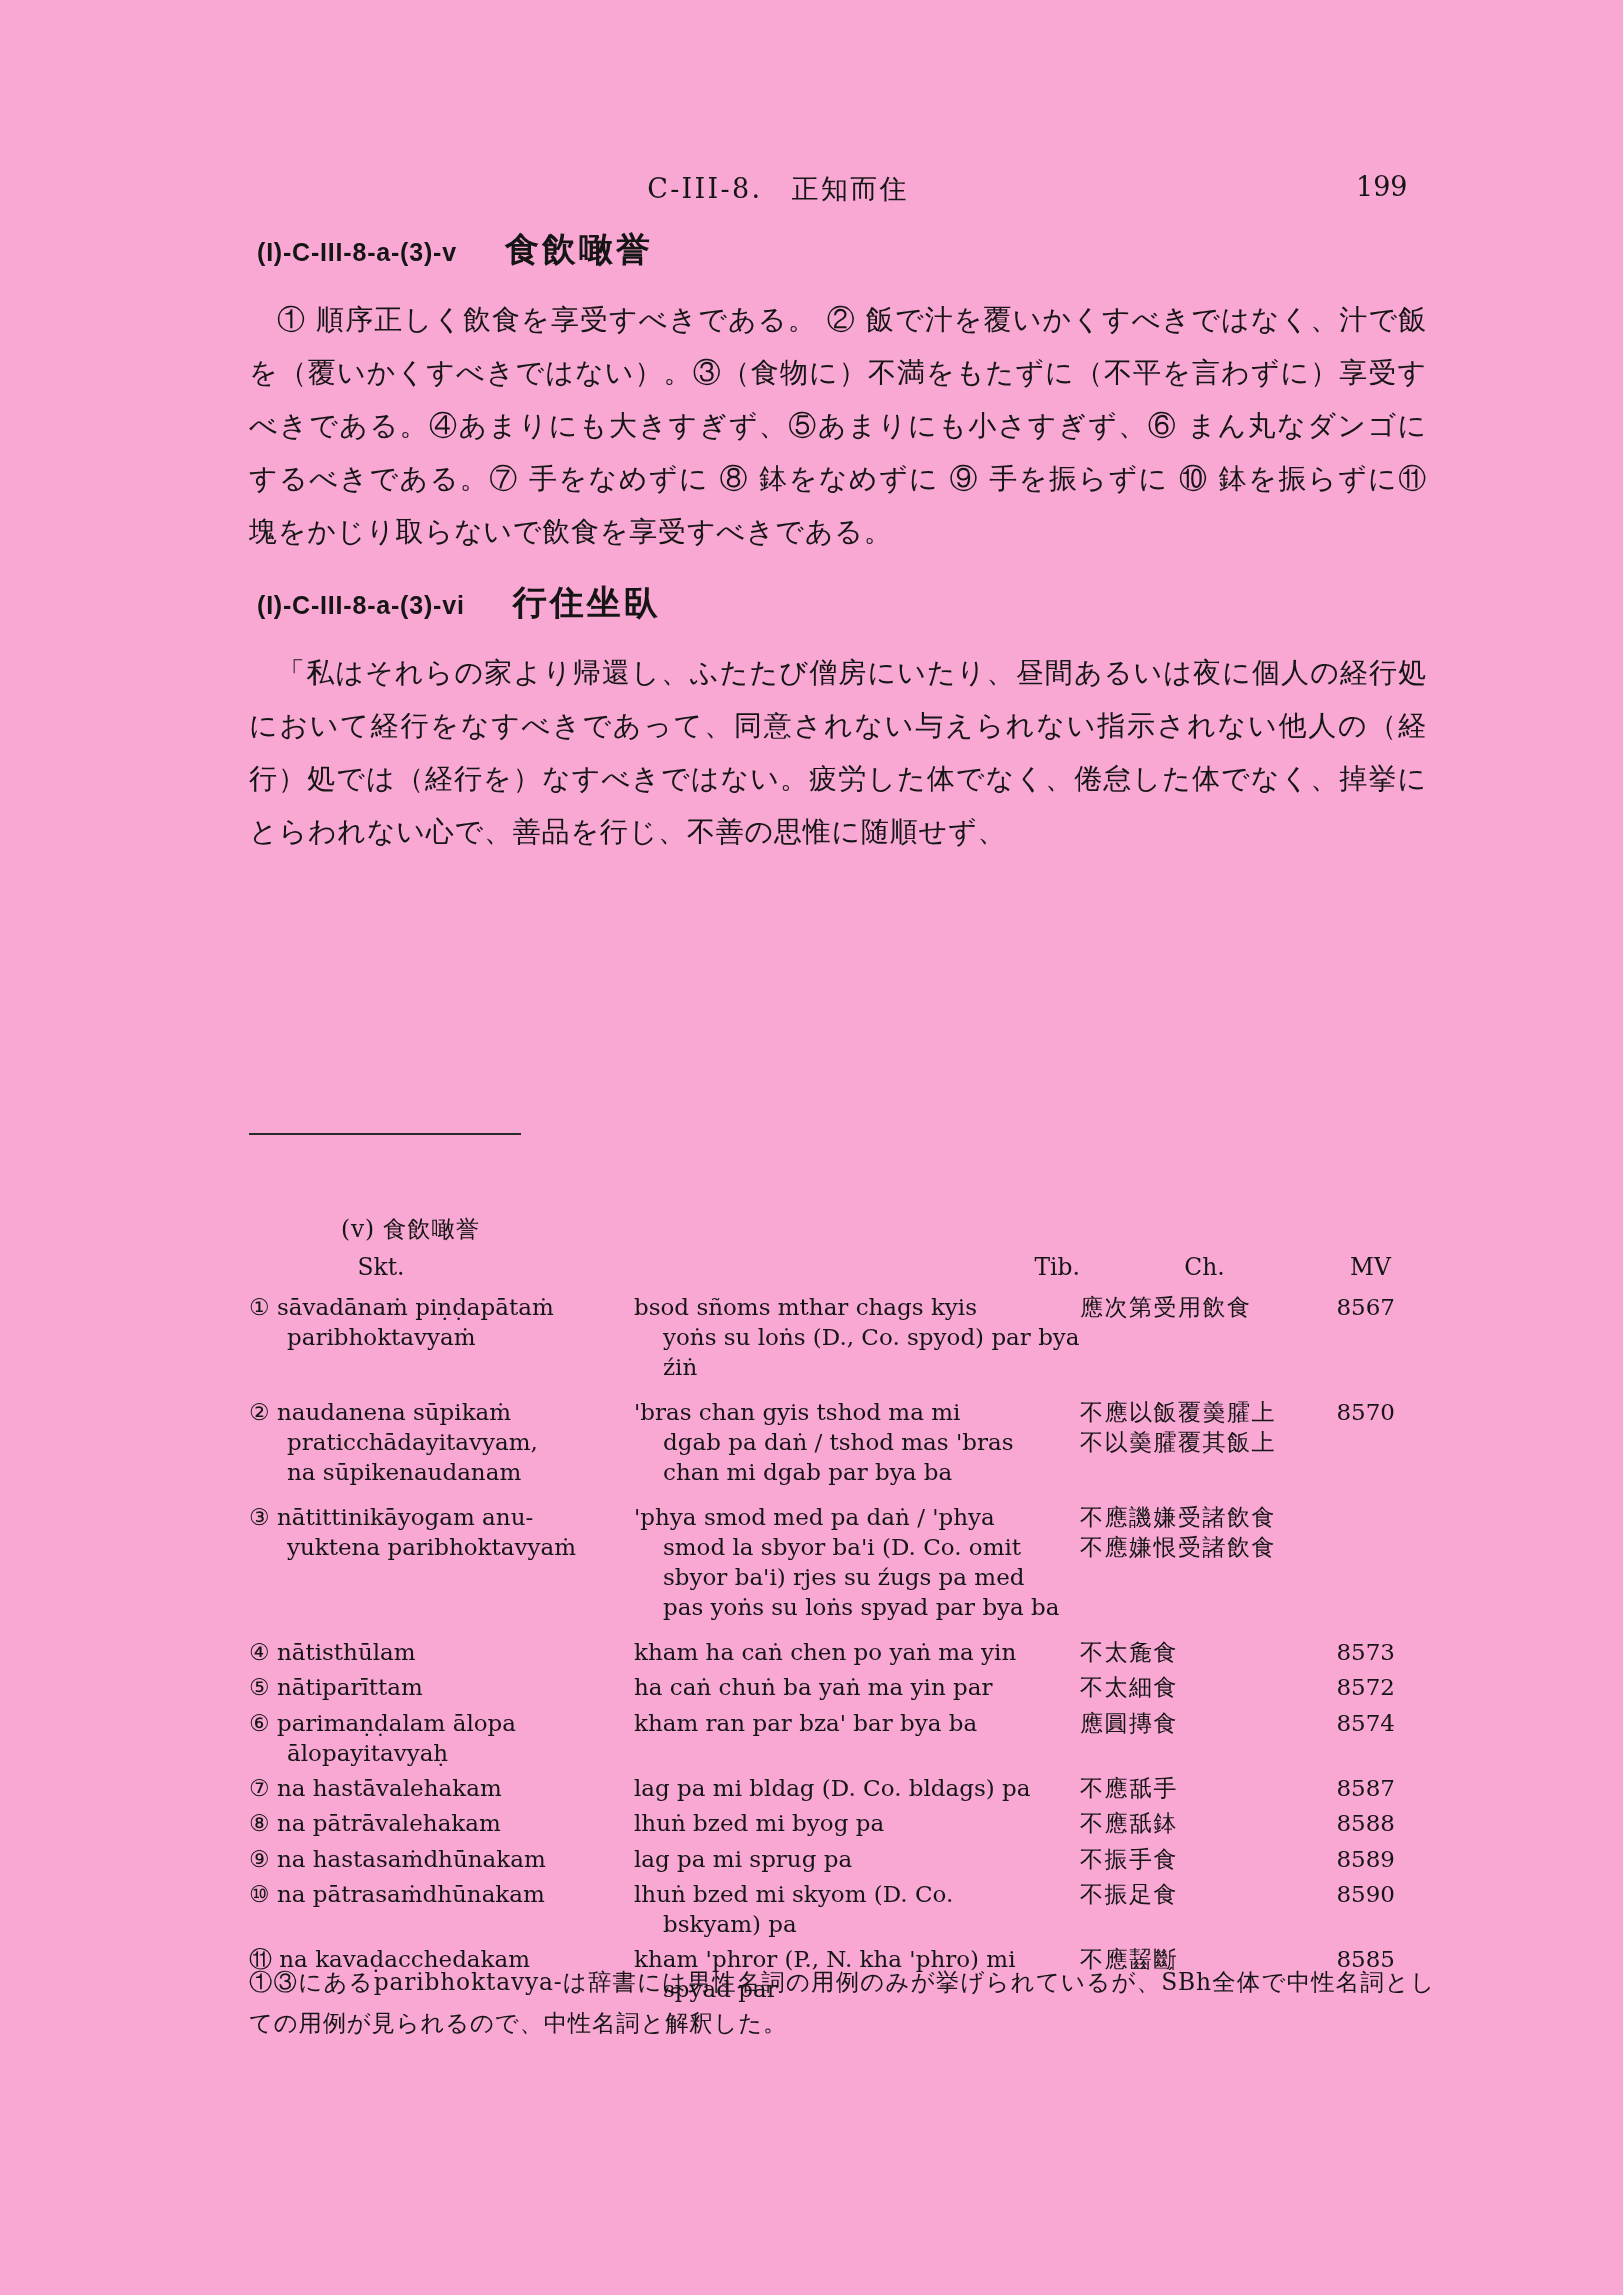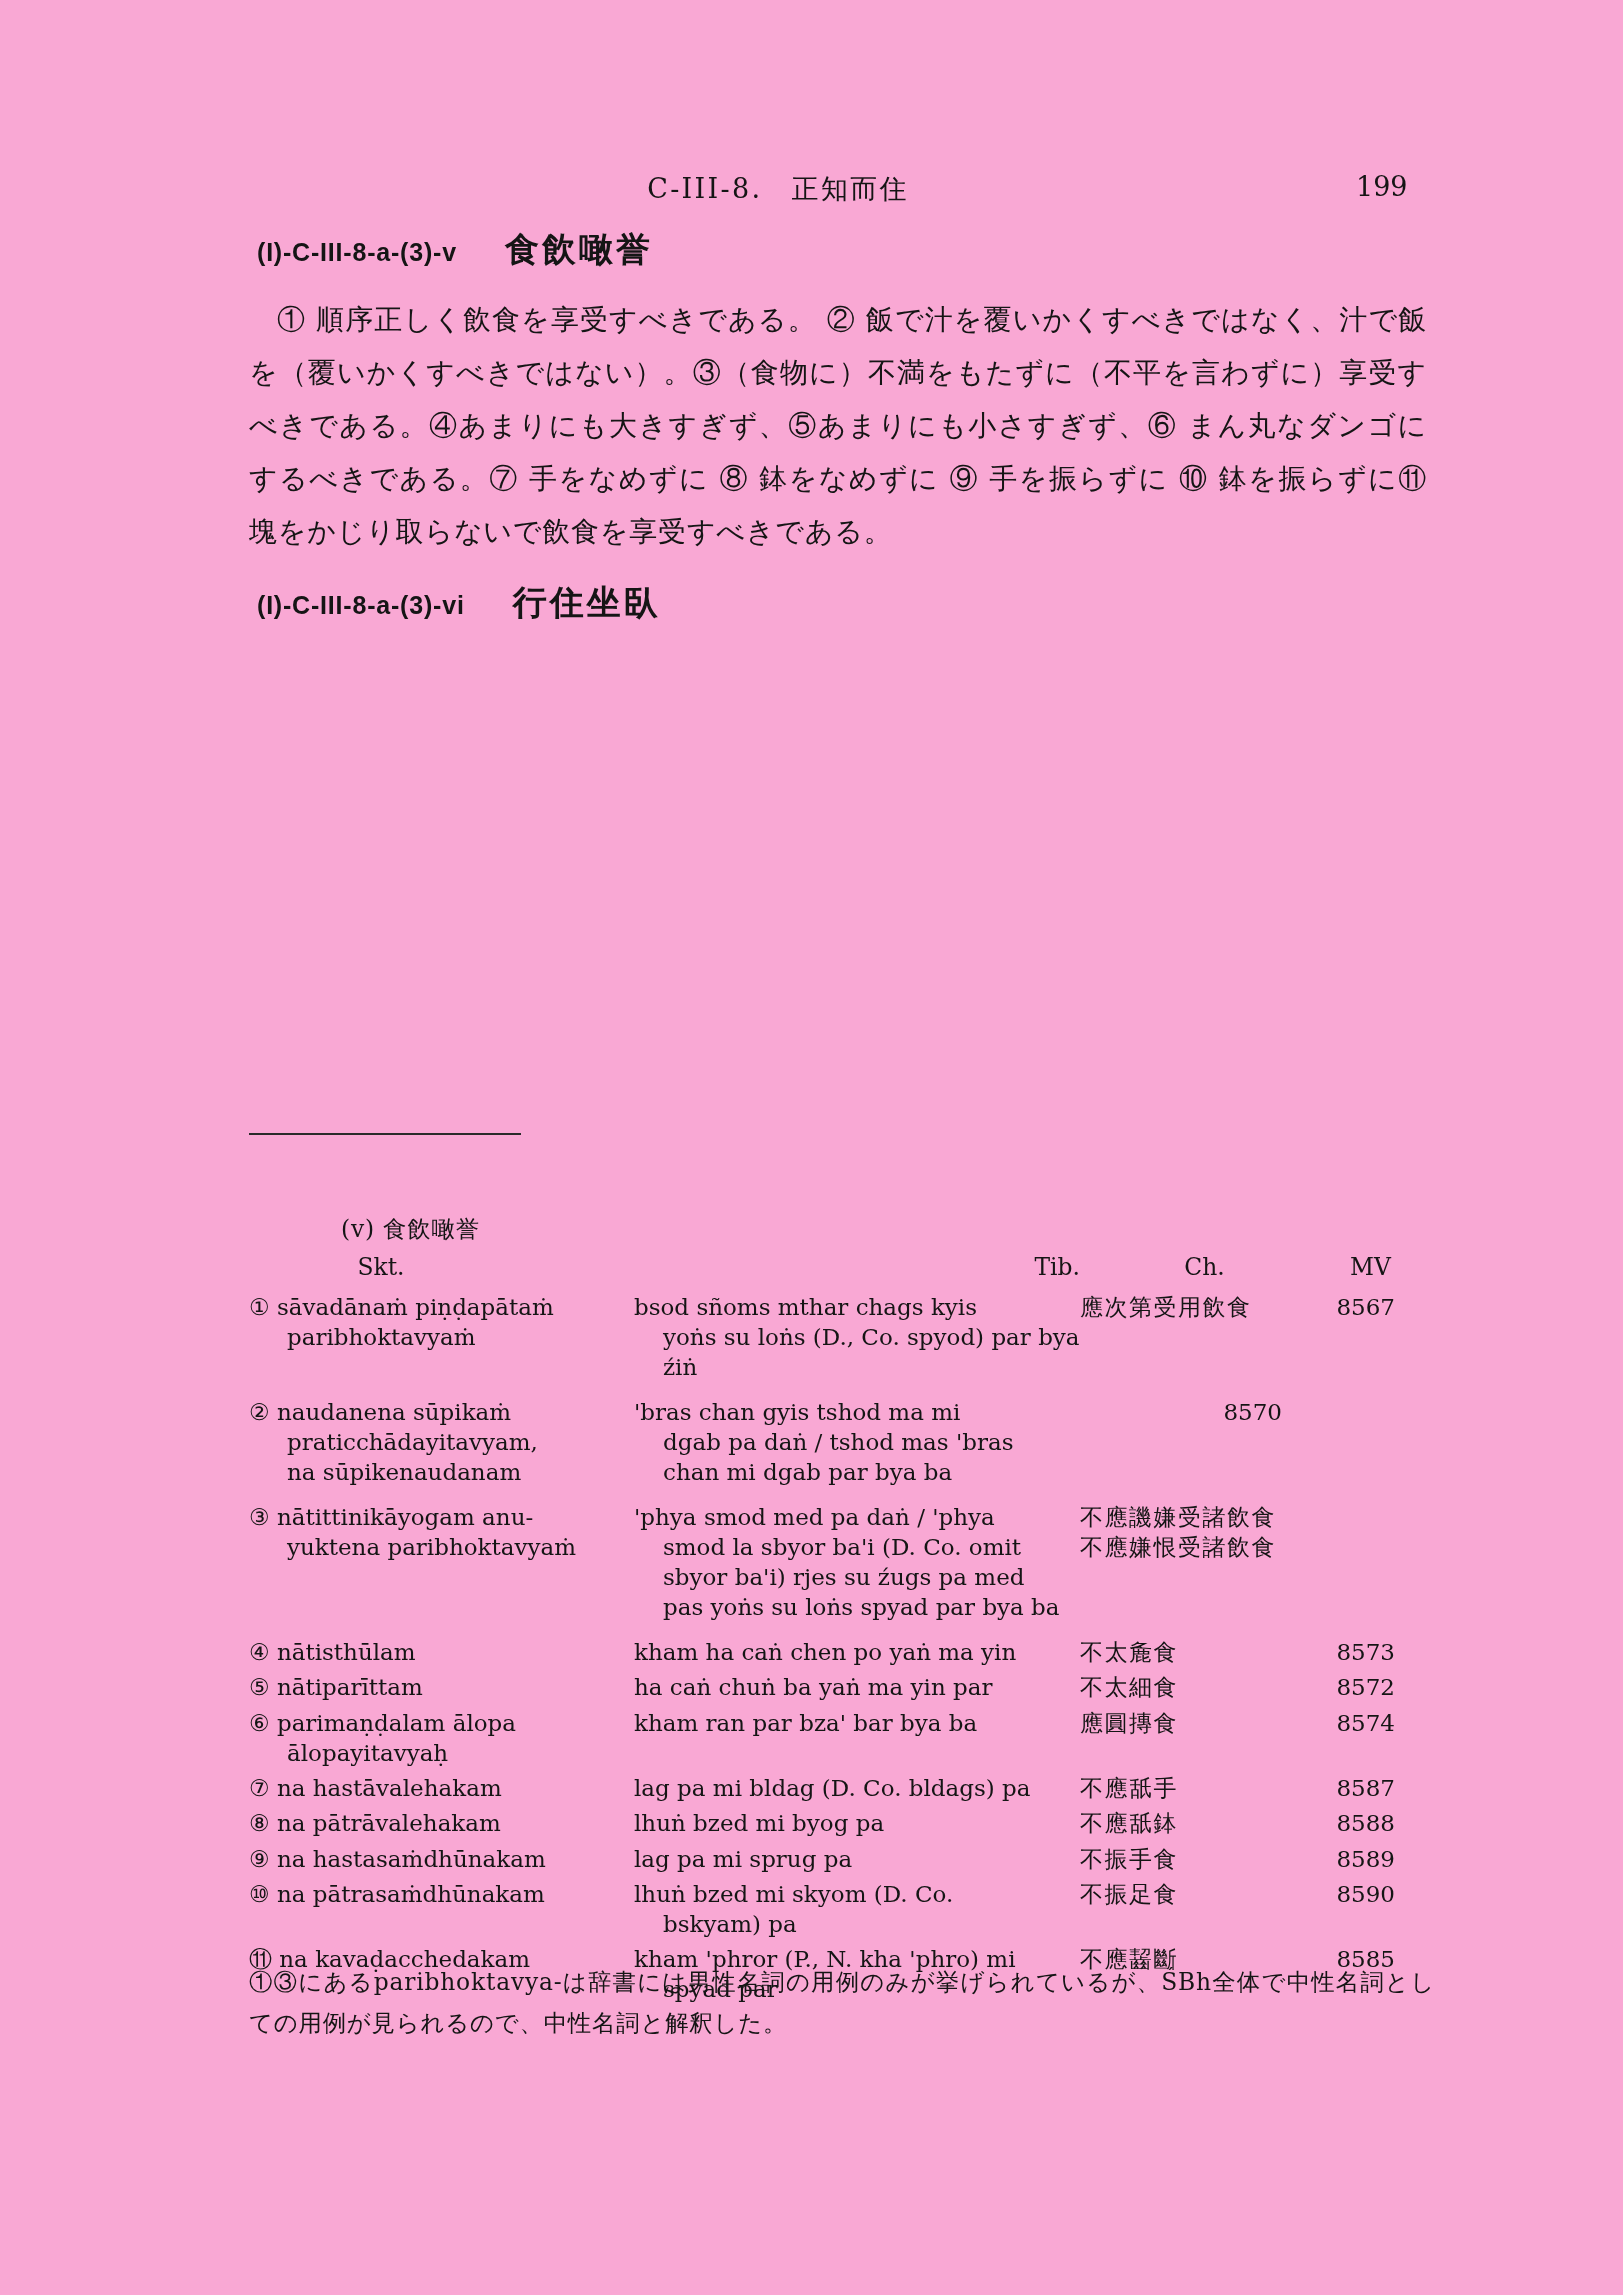--- a/index.html
+++ b/index.html
@@ -85,20 +85,21 @@
       <span class="sec-title">食飲噉誉</span>
     </div>
     <div class="para">① 順序正しく飲食を享受すべきである。 ② 飯で汁を覆いかくすべきではなく、汁で飯を（覆いかくすべきではない）。③（食物に）不満をもたずに（不平を言わずに）享受すべきである。④あまりにも大きすぎず、⑤あまりにも小さすぎず、⑥ まん丸なダンゴにするべきである。⑦ 手をなめずに ⑧ 鉢をなめずに ⑨ 手を振らずに ⑩ 鉢を振らずに⑪塊をかじり取らないで飲食を享受すべきである。</div>
   </div>
 
   <div class="section sec-vi">
     <div class="sec-head">
       <span class="sec-id">(I)-C-III-8-a-(3)-vi</span>
       <span class="sec-title">行住坐臥</span>
     </div>
+    <div class="para">「私はそれらの家より帰還し、ふたたび僧房にいたり、昼間あるいは夜に個人の経行処において経行をなすべきであって、同意されない与えられない指示されない他人の（経行）処では（経行を）なすべきではない。疲労した体でなく、倦怠した体でなく、掉挙にとらわれない心で、善品を行じ、不善の思惟に随順せず、</div>
   </div>
 
   <div class="table-rule"></div>
 
   <div class="cmp-table">
     <div class="tbl-title">(v) 食飲噉誉</div>
     <div class="t-head">
       <div class="h-skt">Skt.</div>
       <div class="h-tib">Tib.</div>
       <div class="h-ch">Ch.</div>
@@ -126,20 +127,24 @@
     <div class="cell cell-skt">
             <div>② naudanena sūpikaṁ</div>
             <div class="cont">praticchādayitavyam,</div>
             <div class="cont">na sūpikenaudanam</div>
           </div>
     <div class="cell cell-tib">
             <div>'bras chan gyis tshod ma mi</div>
             <div class="cont">dgab pa daṅ / tshod mas 'bras</div>
             <div class="cont">chan mi dgab par bya ba</div>
           </div>
+    <div class="cell cell-ch">
+            <div>不應以飯覆羮臛上</div>
+            <div class="cont">不以羮臛覆其飯上</div>
+          </div>
     <div class="cell cell-mv">
             <div>8570</div>
           </div>
   </div>
 
   <div class="t-row">
     <div class="cell cell-skt">
             <div>③ nātittinikāyogam anu-</div>
             <div class="cont">yuktena paribhoktavyaṁ</div>
           </div>

